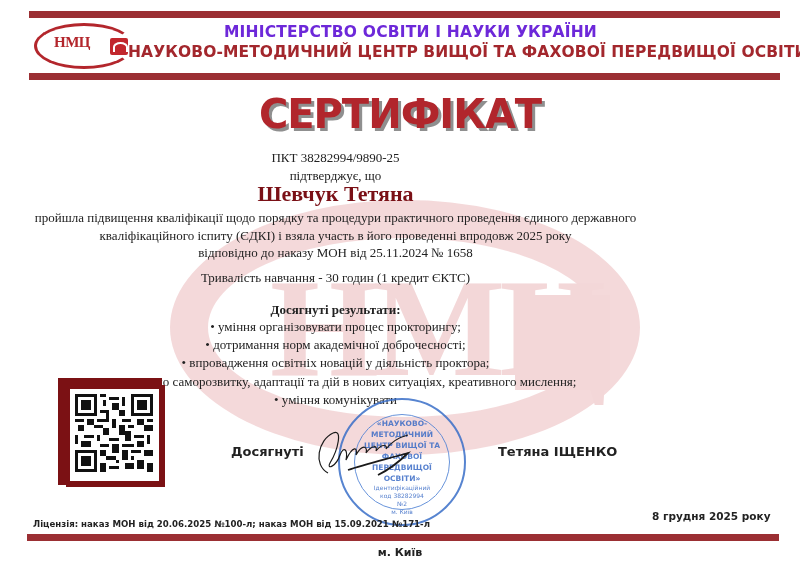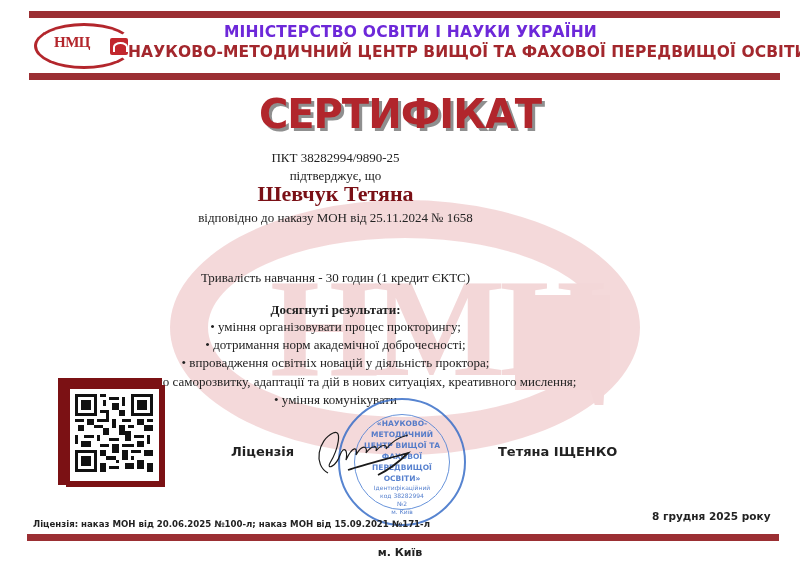--- a/index.html
+++ b/index.html
@@ -87,20 +87,22 @@
 <div class="wm-text">НМЦ</div>
 <div class="wm-box"></div>
 
 <div class="title">СЕРТИФІКАТ</div>
 
 <div class="center code">ПКТ 38282994/9890-25</div>
 <div class="center confirms">підтверджує, що</div>
 <div class="center name">Шевчук Тетяна</div>
 
 <div class="center para">
+  <div>пройшла підвищення кваліфікації щодо порядку та процедури практичного проведення єдиного державного</div>
+  <div>кваліфікаційного іспиту (ЄДКІ) і взяла участь в його проведенні впродовж 2025 року</div>
   <div>відповідно до наказу МОН від 25.11.2024 № 1658</div>
 </div>
 
 <div class="center duration">Тривалість навчання - 30 годин (1 кредит ЄКТС)</div>
 
 <div class="center results-title">Досягнуті результати:</div>
 <ul class="center results">
   <li>• уміння організовувати процес прокторингу;</li>
   <li>• дотримання норм академічної доброчесності;</li>
   <li>• впровадження освітніх новацій у діяльність проктора;</li>
@@ -164,21 +166,21 @@
       <rect x="8" y="22" width="2" height="3"></rect>
     <rect x="11" y="23" width="3" height="1"></rect>
       <rect x="16" y="22" width="3" height="2"></rect>
       <rect x="20" y="21" width="2" height="3"></rect>
     <rect x="23" y="22" width="2" height="3"></rect>
       <rect x="18" y="20" width="1" height="1"></rect>
       <rect x="13" y="21" width="1" height="1"></rect>
   </g>
 </svg>
 
-<div class="director">Ліцензія</div>
+<div class="director">Досягнуті</div>
 <div class="signer">Тетяна ІЩЕНКО</div>
 
 <div class="stamp">
   <div class="stamp-inner"></div>
   <div class="stamp-text">
     <div>«НАУКОВО-</div>
     <div>МЕТОДИЧНИЙ</div>
     <div>ЦЕНТР ВИЩОЇ ТА</div>
     <div>ФАХОВОЇ</div>
     <div>ПЕРЕДВИЩОЇ</div>

